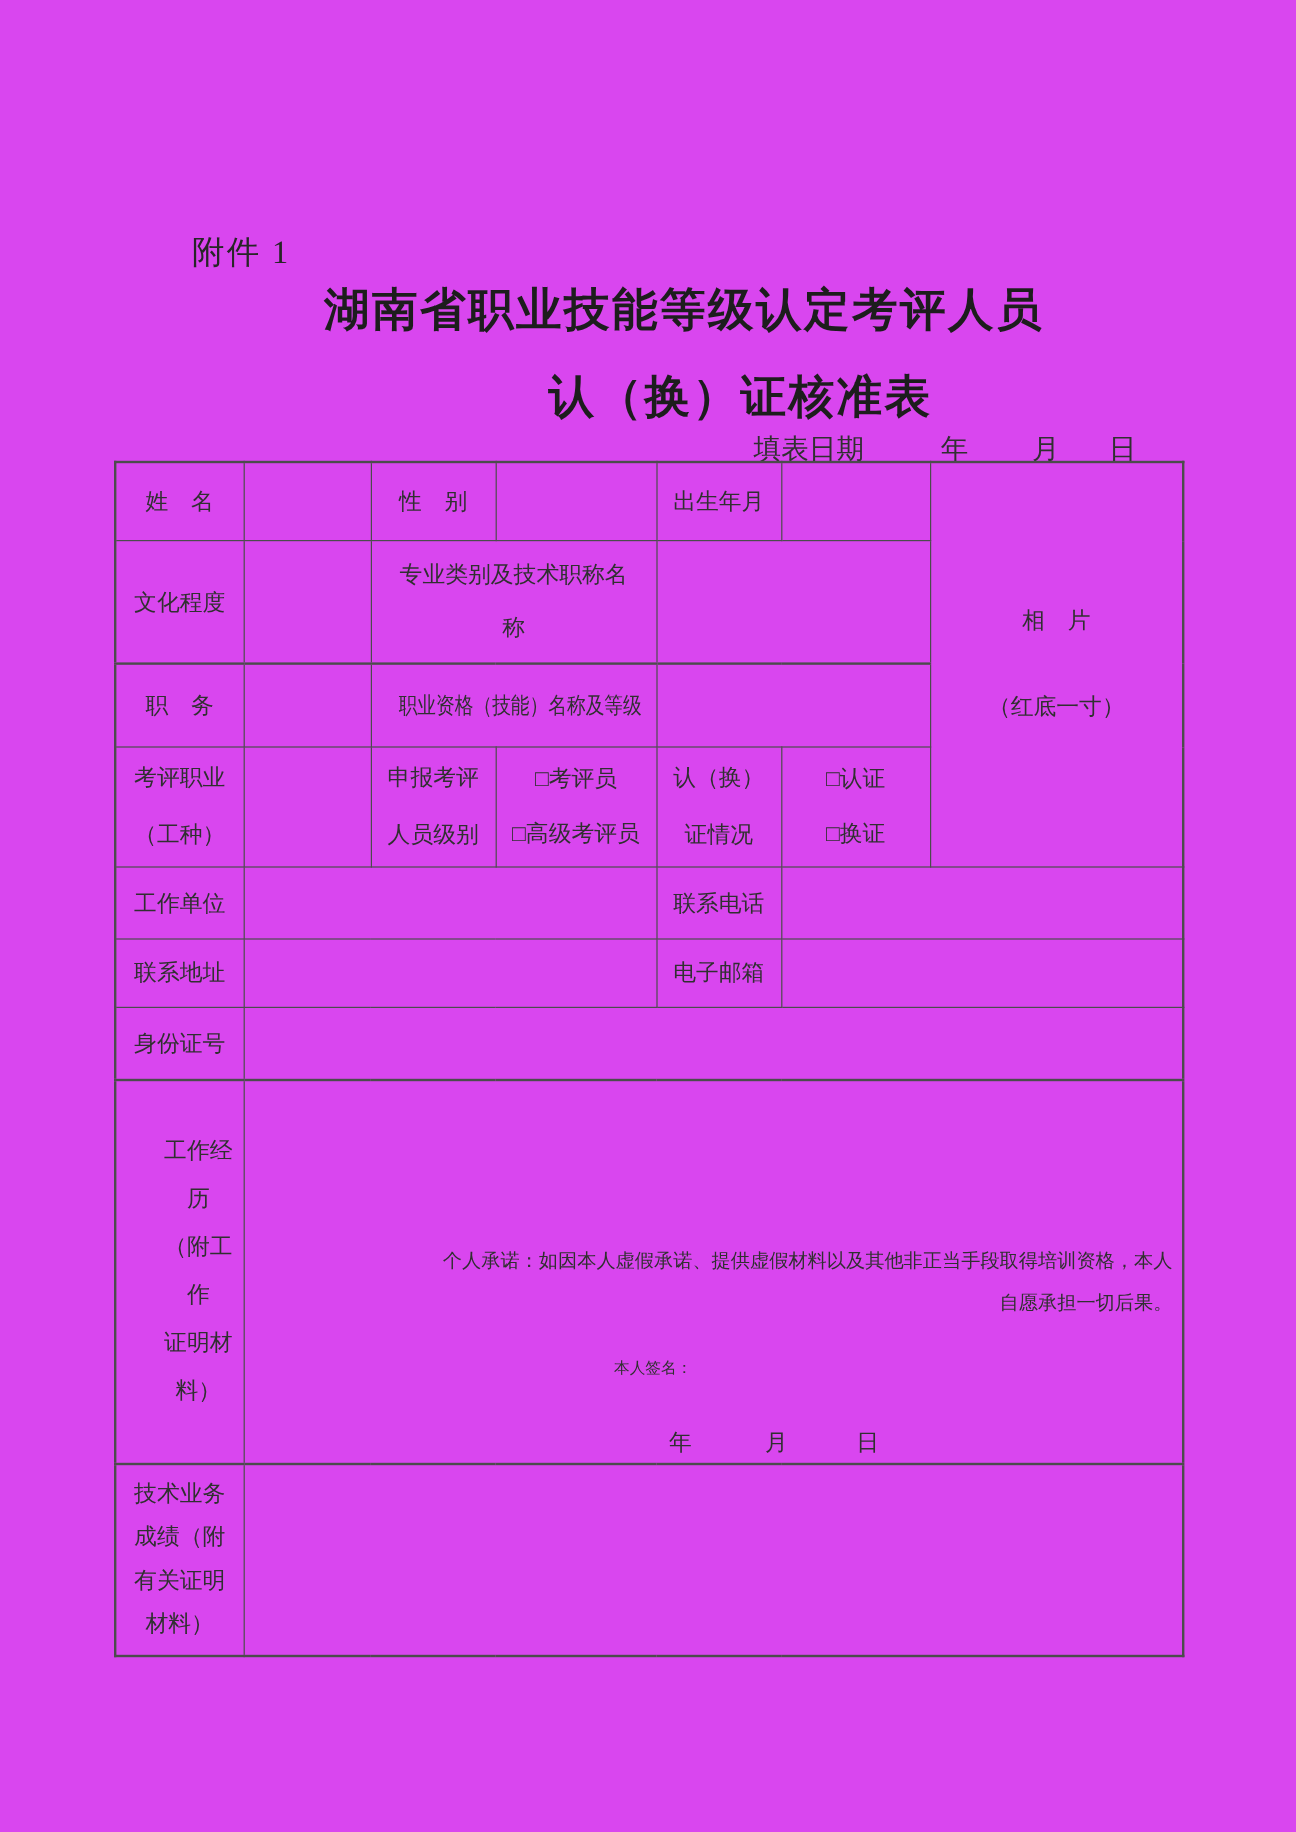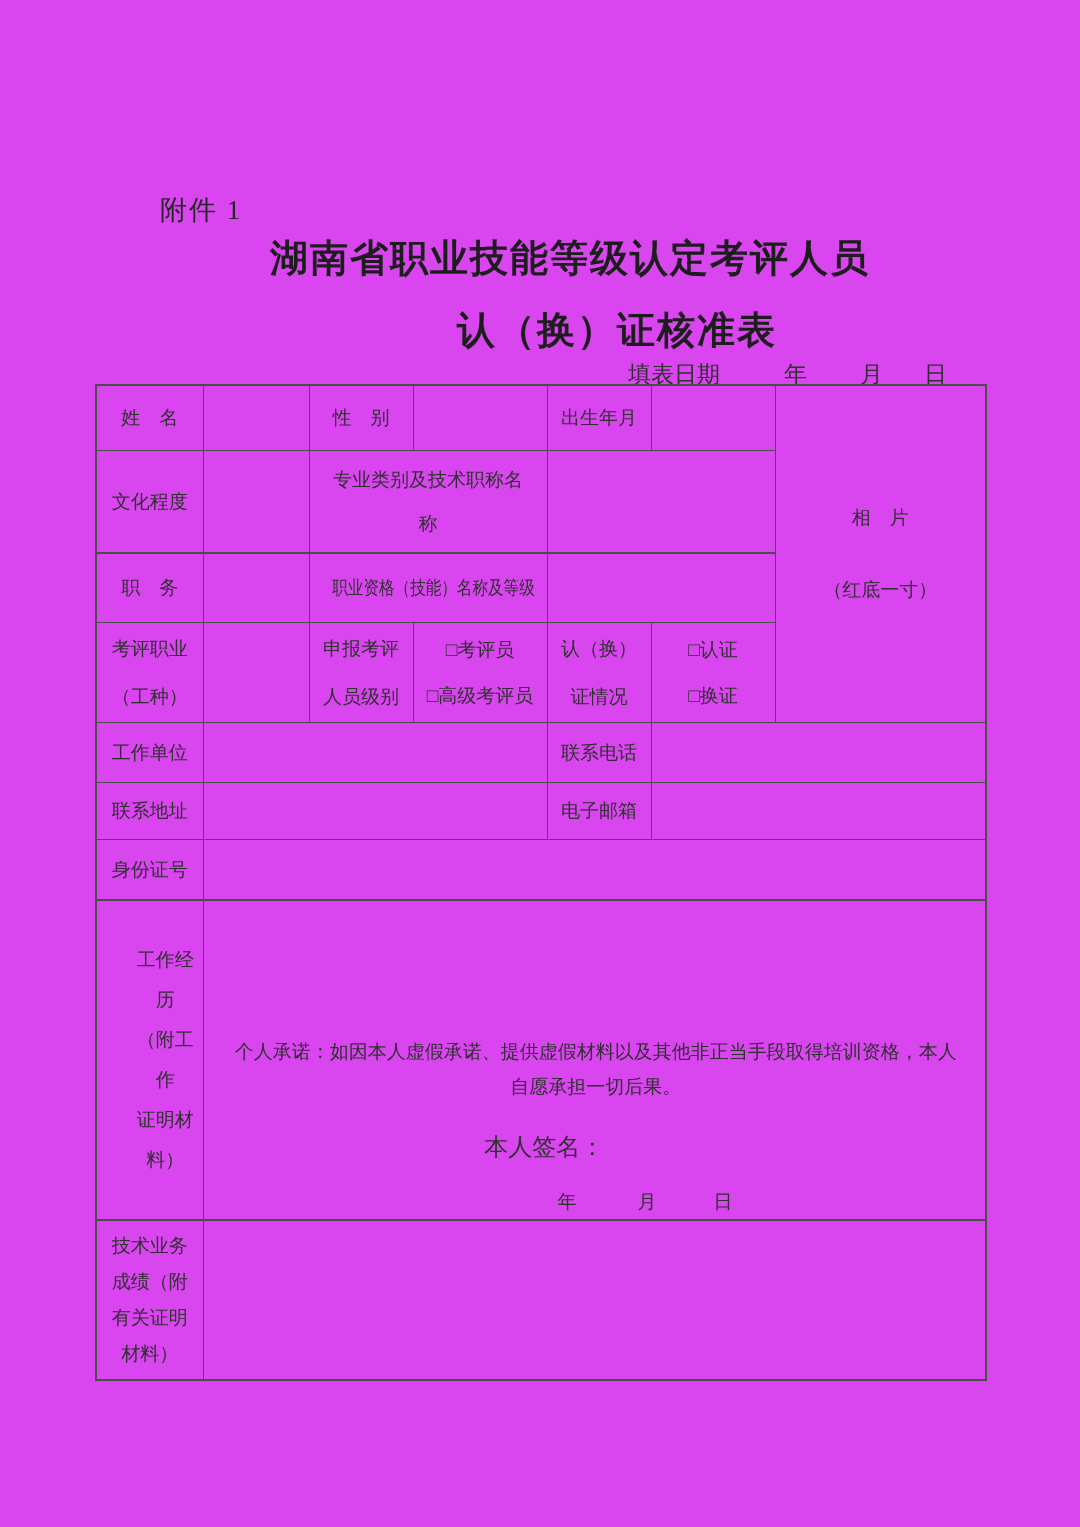--- a/index.html
+++ b/index.html
@@ -59,24 +59,24 @@
   .chk div{line-height:46px;}
   .squeeze{white-space:nowrap;}
   .squeeze span{display:inline-block;transform:scaleX(0.82);transform-origin:center;font-size:19px;}
   .photo-cell div{line-height:24px;}
   .photo-gap{height:48px;}
   .four-line div{line-height:40px;padding-left:31px;}
   .four-line-sm div{line-height:36px;}
   .promise-cell{position:relative;text-align:left;}
   .promise-text{
     position:absolute;left:11px;top:133px;right:8px;
-    line-height:35px;font-size:19px;text-align:center;
+    line-height:35px;font-size:16px;text-align:right;
   }
   .sign-line{
-    position:absolute;left:0;right:100px;top:230px;text-align:center;font-size:24px;
+    position:absolute;left:0;right:100px;top:230px;text-align:center;font-size:13px;
   }
   .sign-date{
     position:absolute;left:354px;top:288px;font-size:19px;white-space:nowrap;
   }
   .sign-date .sd-month{margin-left:61px;}
   .sign-date .sd-day{margin-left:57px;}
 </style>
 </head>
 <body>
 

